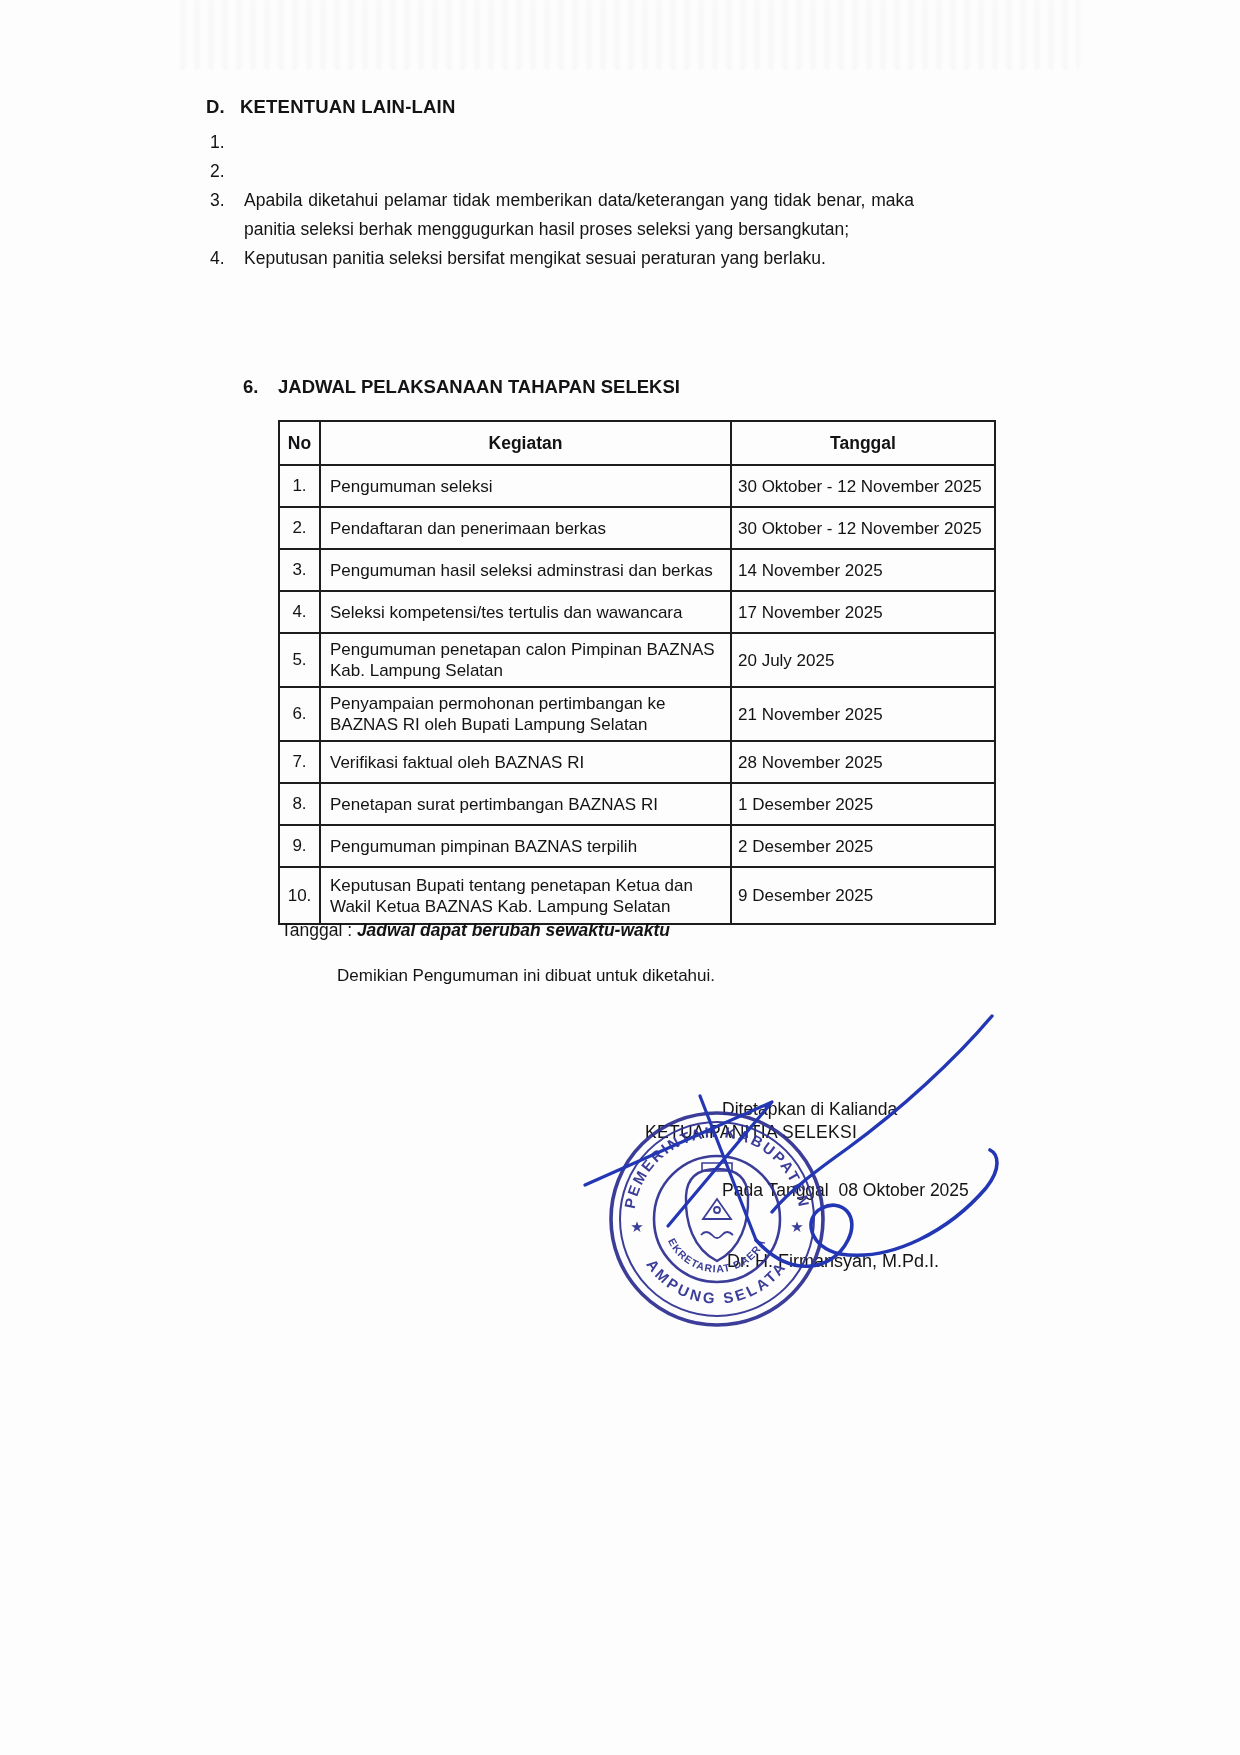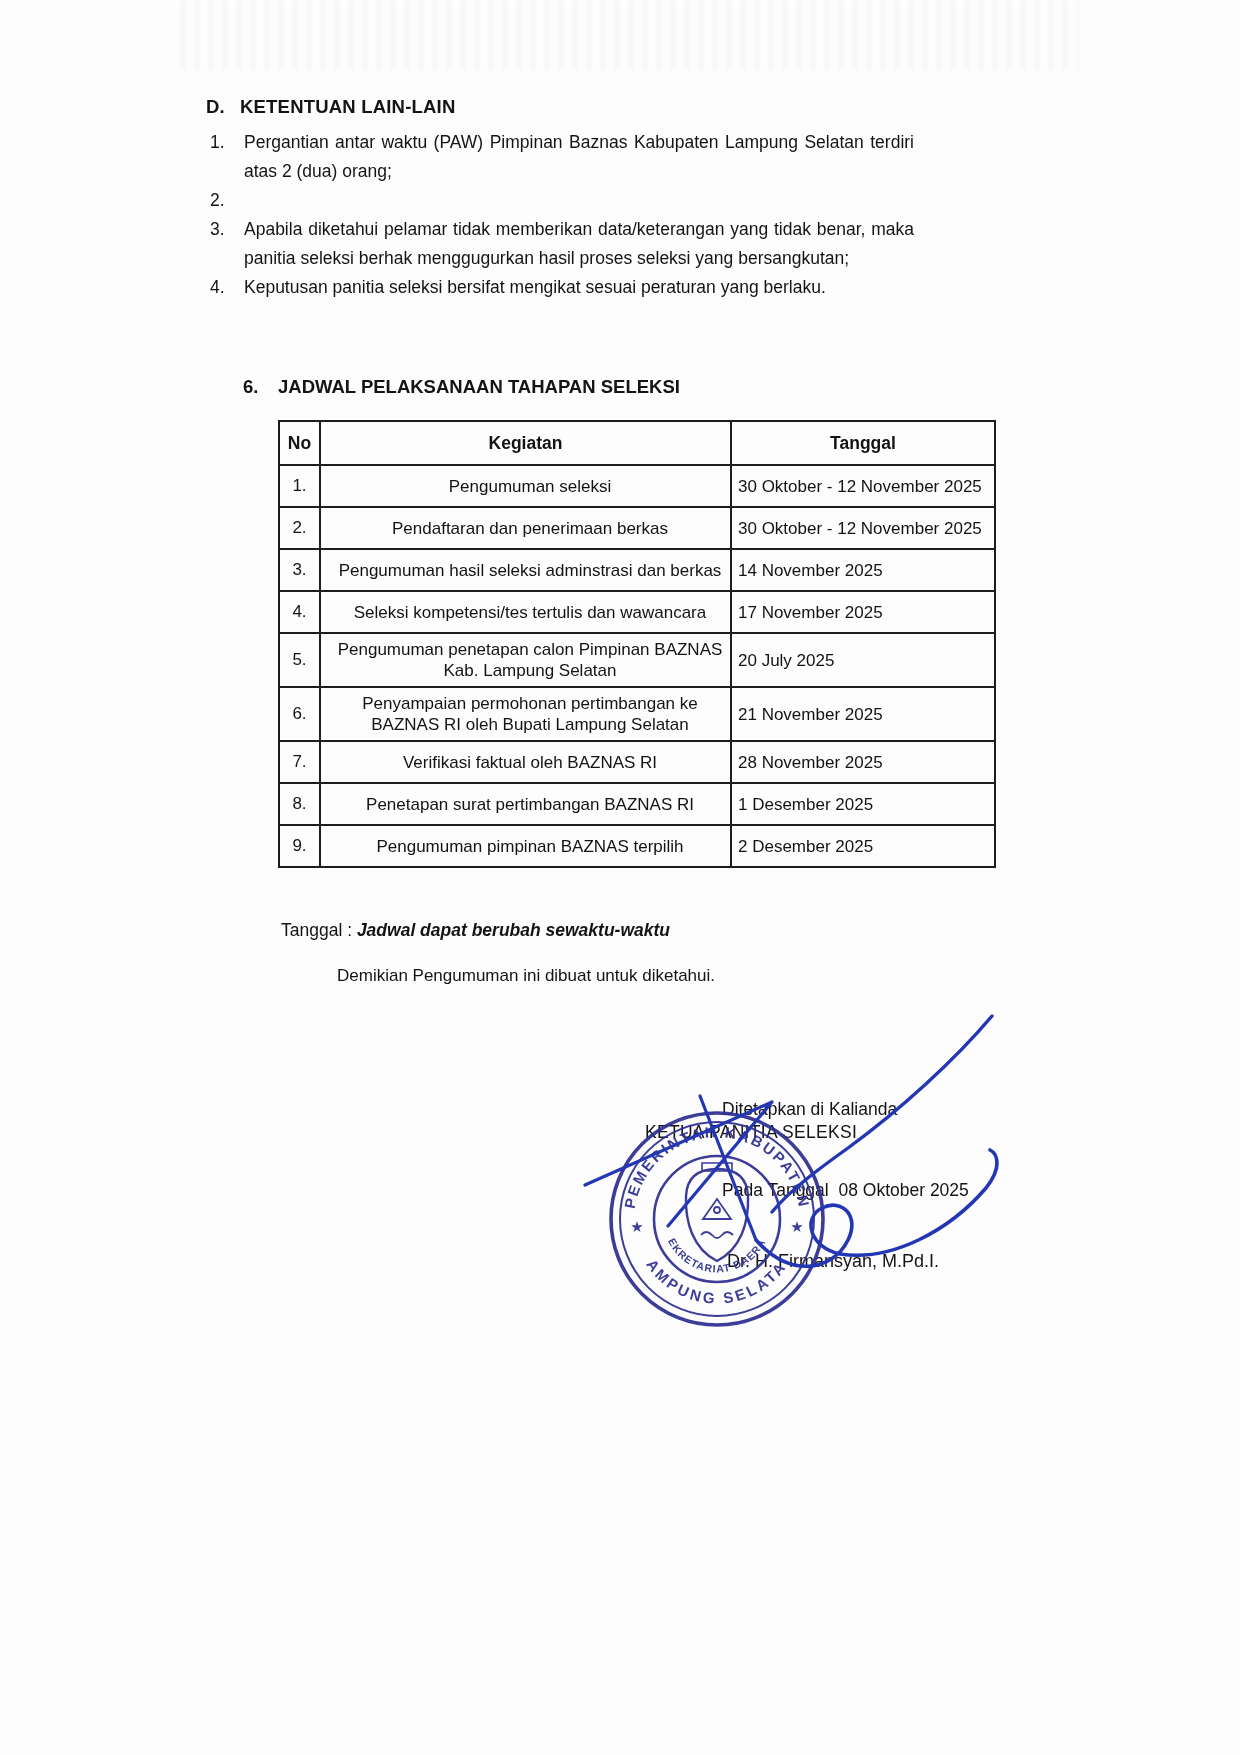--- a/index.html
+++ b/index.html
@@ -35,21 +35,21 @@
   table.sched col.c-no{width:41px;}
   table.sched col.c-keg{width:411px;}
   table.sched col.c-tgl{width:264px;}
   table.sched th,table.sched td{
     border:2.2px solid #1d1d1f;
     padding:2px 0;vertical-align:middle;
     overflow:hidden;
   }
   table.sched th{font-weight:bold;text-align:center;height:38px;font-size:17.5px;}
   table.sched td.no{text-align:center;}
-  table.sched td.keg{text-align:center;padding-left:9px;line-height:21px;}
+  table.sched td.keg{text-align:left;padding-left:9px;line-height:21px;}
   table.sched td.tgl{text-align:left;padding-left:6px;line-height:21px;}
   tr.r1 td{height:36px;}
   tr.r2l td{height:48px;}
   tr.r10 td{height:51px;}
 
   .note{position:absolute;left:281px;top:920px;font-size:17.5px;}
   .note .note-italic{font-style:italic;font-weight:700;}
   .closing{position:absolute;left:337px;top:966px;font-size:17px;}
 
   .sig-place{position:absolute;left:722px;top:1042px;font-size:17.5px;line-height:27px;white-space:pre;}
@@ -68,21 +68,20 @@
   <div class="scan-ghost"></div>
 
   <section class="sec-d">
     <div class="sec-heading">
       <span class="hnum">D.</span>
       <span>KETENTUAN LAIN-LAIN</span>
     </div>
     <div class="olist">
       <div class="li">
         <span class="num">1.</span>
-        <div class="itxt">Pergantian antar waktu (PAW) Pimpinan Baznas Kabupaten Lampung Selatan  terdiri atas 2 (dua) orang;</div>
       </div>
       <div class="li">
         <span class="num">2.</span>
       </div>
       <div class="li">
         <span class="num">3.</span>
         <div class="itxt">Apabila diketahui pelamar tidak memberikan data/keterangan yang tidak benar, maka panitia seleksi berhak menggugurkan hasil proses seleksi yang bersangkutan;</div>
       </div>
       <div class="li">
         <span class="num">4.</span>
@@ -145,20 +144,25 @@
     </tr>
     <tr class="r1">
       <td class="no">8.</td>
       <td class="keg">Penetapan surat pertimbangan BAZNAS RI</td>
       <td class="tgl">1 Desember 2025</td>
     </tr>
     <tr class="r1">
       <td class="no">9.</td>
       <td class="keg">Pengumuman pimpinan BAZNAS terpilih</td>
       <td class="tgl">2 Desember 2025</td>
+    </tr>
+    <tr class="r10">
+      <td class="no">10.</td>
+      <td class="keg">Keputusan Bupati tentang penetapan Ketua dan Wakil Ketua BAZNAS Kab. Lampung Selatan</td>
+      <td class="tgl">9 Desember 2025</td>
     </tr>
   </tbody>
     </table>
 
   <div class="note">
     <span>Tanggal : </span><span class="note-italic">Jadwal dapat berubah sewaktu-waktu</span>
   </div>
 
   <div class="closing">Demikian Pengumuman ini dibuat untuk diketahui.</div>
 

